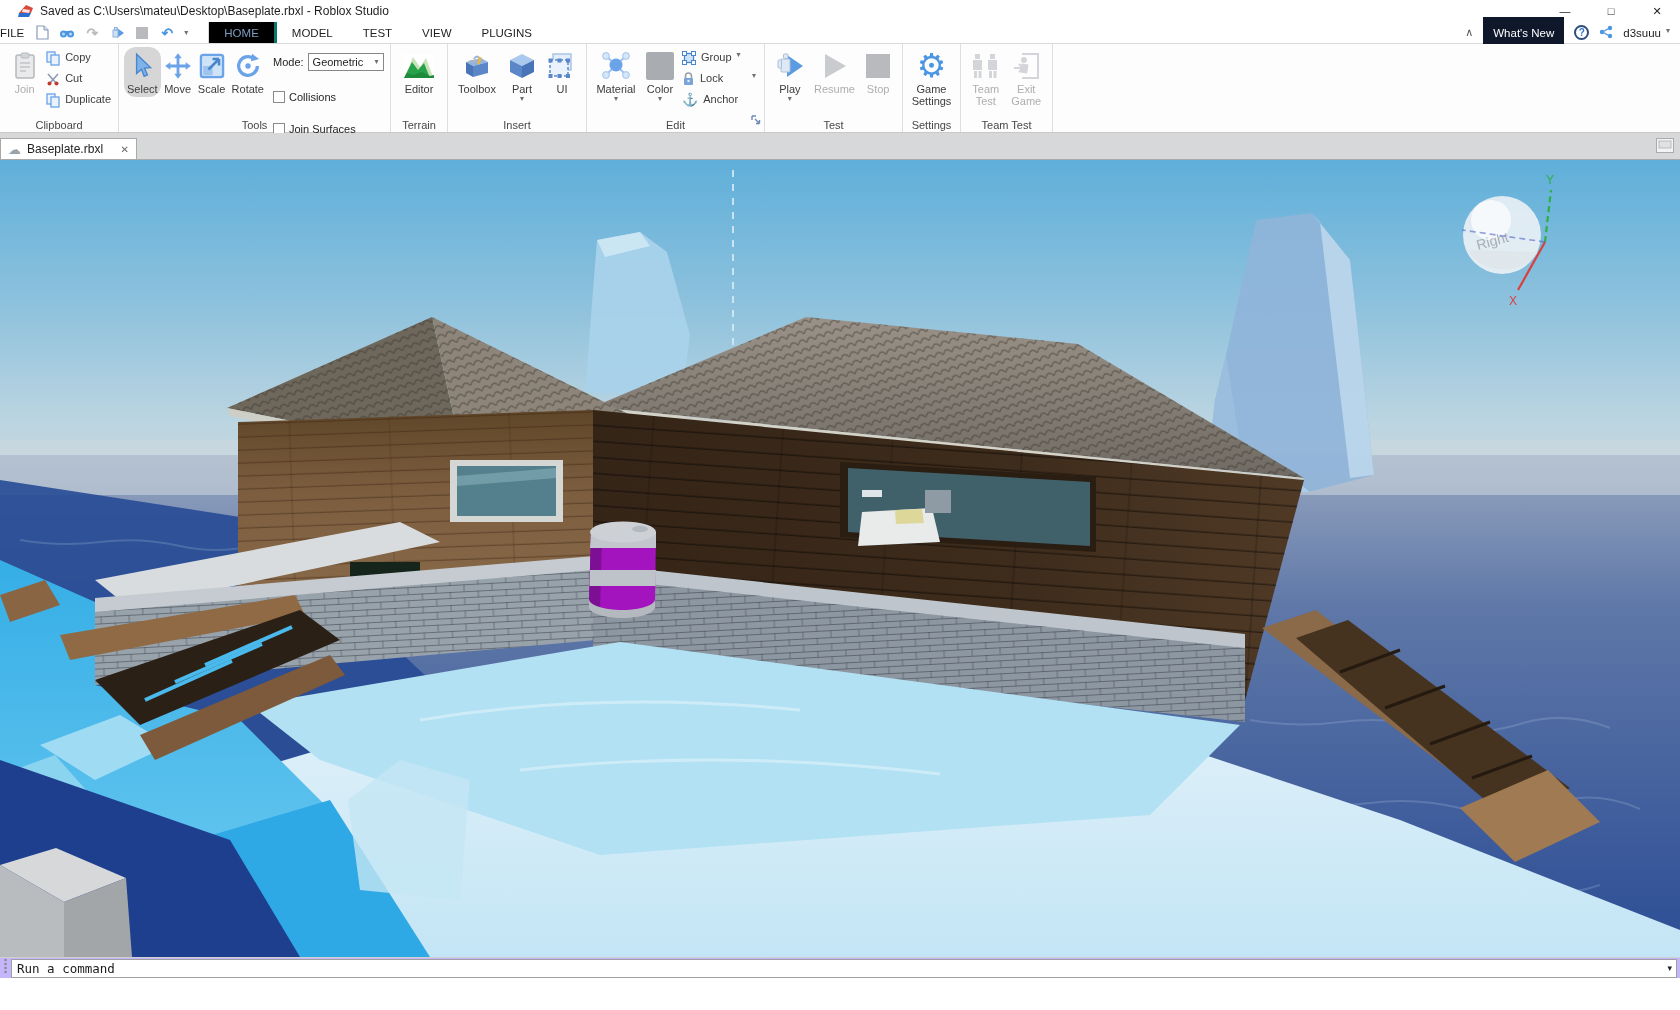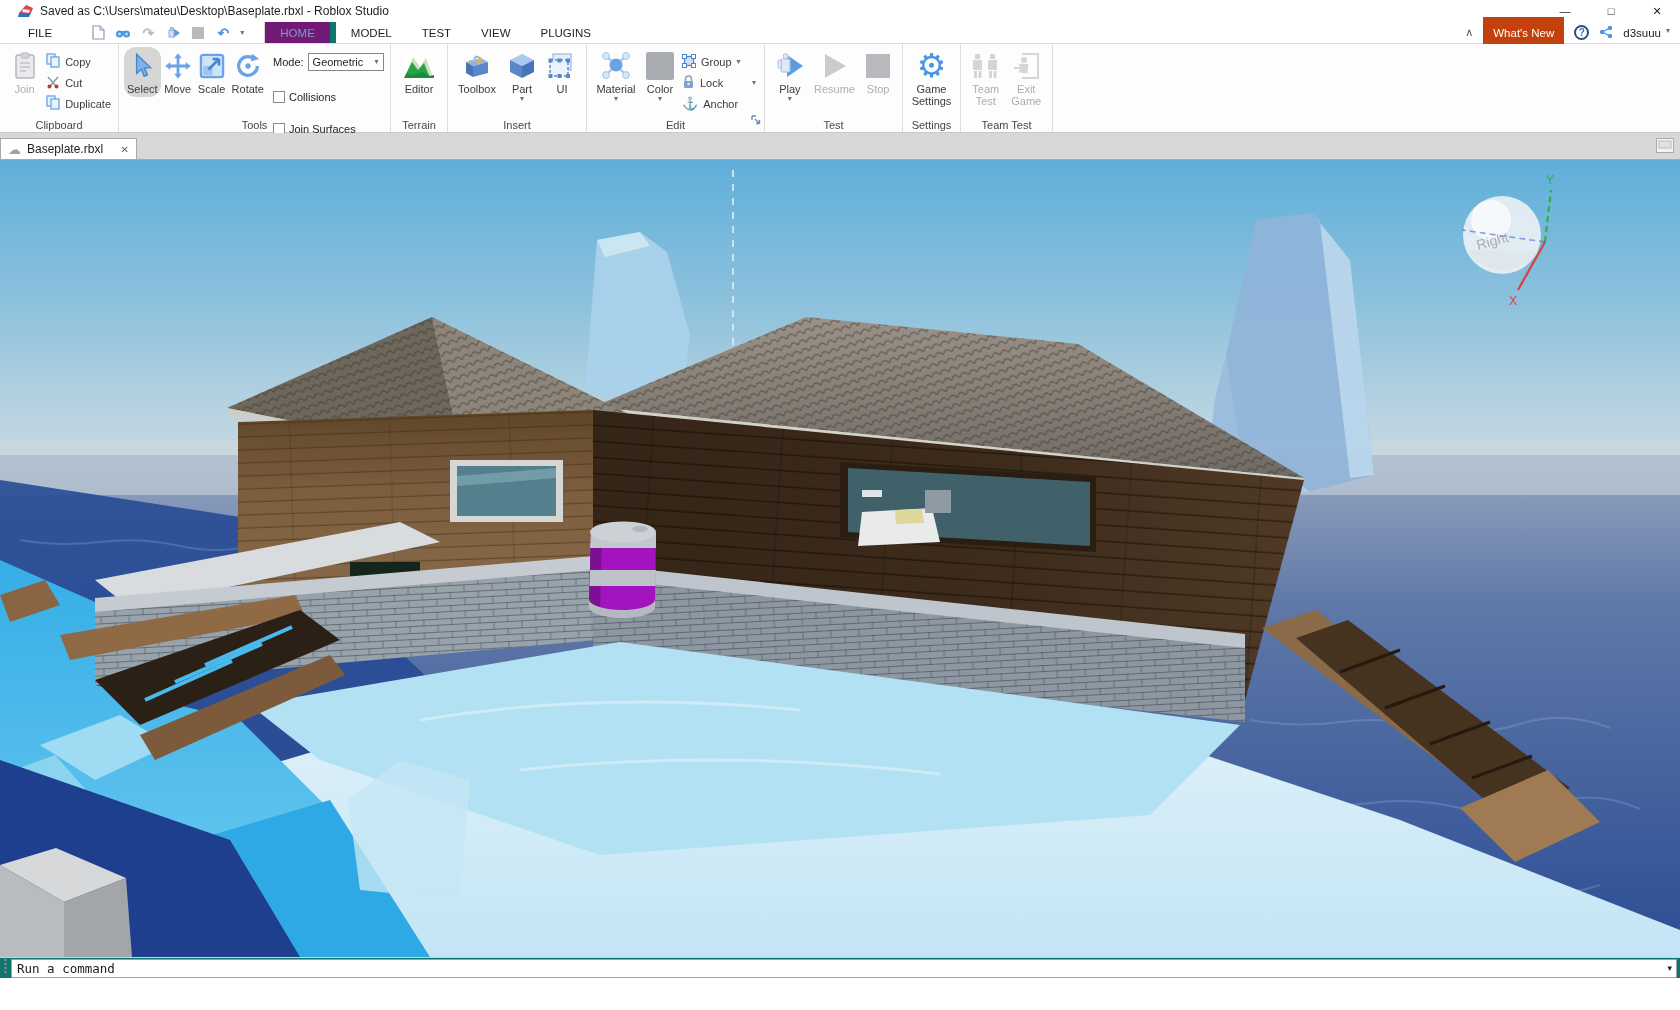--- a/index.html
+++ b/index.html
@@ -9,65 +9,65 @@
 
   
   .titlebar{height:22px;background:#fff;display:flex;align-items:center;padding-left:18px;font-size:12px;}
   .titlebar .logo{width:16px;height:14px;margin-right:6px;position:relative;flex:0 0 auto;}
   .titlebar .title{flex:1;white-space:nowrap;overflow:hidden;}
   .winbtn{width:46px;height:22px;display:flex;align-items:center;justify-content:center;
           font-size:11px;color:#222;flex:0 0 auto;}
 
   
   .menubar{height:22px;background:#fff;border-bottom:1px solid #dadada;display:flex;align-items:center;font-size:11.5px;}
-  .filebtn{padding:0 28px;height:100%;display:flex;align-items:center;}
+  .filebtn{padding:0 0;height:100%;display:flex;align-items:center;}
   .qat{display:flex;align-items:center;gap:9px;padding:0 10px;}
   .qat .qic{width:16px;height:16px;display:flex;align-items:center;justify-content:center;font-size:14px;line-height:16px;}
   .mtabs{display:flex;height:100%;margin-left:10px;}
   .mtab{padding:0 15px;height:100%;display:flex;align-items:center;color:#1e1e1e;}
-  .mtab.active{color:#7d9dc0;background:#701a75;border-left:1px solid #d8d8d8;border-right:6px solid #0f766e;}
+  .mtab.active{color:#7d9dc0;background:#000000;border-left:1px solid #d8d8d8;border-right:3px solid #0f766e;}
   .menu-right{margin-left:auto;display:flex;align-items:center;gap:10px;padding-right:10px;height:100%;}
-  .whatsnew{background:#c2410c;color:#fff;height:22px;display:flex;align-items:center;padding:16px 10px;font-size:11.5px;}
+  .whatsnew{background:#0f172a;color:#fff;height:22px;display:flex;align-items:center;padding:16px 10px;font-size:11.5px;}
   .helpcirc{width:15px;height:15px;border-radius:50%;border:2px solid #2e4e7e;color:#2e78c8;
             font-size:10px;font-weight:bold;display:flex;align-items:center;justify-content:center;}
   .user{display:flex;align-items:flex-start;gap:5px;font-size:11.5px;color:#222;}
 
   
   .ribbon{height:89px;background:#fdfdfd;border-bottom:1px solid #c9c9c9;display:flex;position:relative;}
   .rgroup{position:relative;height:100%;border-right:1px solid #dedede;padding:3px 5px 16px 5px;display:flex;align-items:flex-start;}
   .glabel{position:absolute;bottom:1px;left:0;right:0;text-align:center;font-size:11px;color:#474747;}
   .bigbtn{display:flex;flex-direction:column;align-items:center;font-size:11px;color:#3c3c3c;
           line-height:12px;text-align:center;padding:2px 3px;border-radius:2px;}
   .bigbtn .ic{height:34px;display:flex;align-items:center;justify-content:center;}
   .bigbtn.sel{background:#d6d6d6;}
   .disabled,.disabled .lbl{color:#aeaeae;}
   .caret{font-size:8px;color:#707070;line-height:8px;}
   .smallcol{display:flex;flex-direction:column;justify-content:flex-start;padding-top:4px;}
-  .smallrow{display:flex;align-items:center;gap:5px;height:21px;font-size:11px;color:#3c3c3c;padding:0 2px;}
+  .smallrow{display:flex;gap:5px;height:21px;font-size:11px;color:#3c3c3c;padding:0 2px;}
   .modecol{display:flex;flex-direction:column;padding:6px 2px 0 6px;gap:20px;}
   .moderow{display:flex;align-items:center;gap:4px;font-size:11px;}
   .modesel{width:76px;height:18px;border:1px solid #878787;background:#fff;display:flex;align-items:center;
            justify-content:space-between;padding:0 4px;font-size:11px;}
   .chk{width:12px;height:12px;border:1px solid #8a8a8a;background:#fff;flex:0 0 auto;}
   .expand-corner{position:absolute;right:3px;bottom:3px;}
 
   
   .tabbar{height:27px;background:#d7d8da;display:flex;align-items:flex-end;border-bottom:1px solid #a9a9a9;position:relative;}
   .doctab{height:21px;width:137px;background:#fff;border:1px solid #a9a9a9;border-bottom:none;
           display:flex;align-items:center;gap:6px;padding:0 7px;font-size:12px;color:#222;}
   .doctab .cloud{color:#9aa2aa;font-size:13px;line-height:13px;}
   .doctab .x{margin-left:auto;color:#666;font-size:10px;}
   .tabbar-right{position:absolute;right:6px;top:5px;}
 
   
   .viewport{height:797px;position:relative;background:#7fb6d9;}
   .scene{display:block;}
 
   
-  .commandbar{height:21px;background:#0f766e;display:flex;align-items:center;padding:0 3px;gap:3px;border-top:1px solid #d0d0d0;}
+  .commandbar{height:21px;background:#c4b5fd;display:flex;align-items:center;padding:0 3px;gap:3px;border-top:1px solid #d0d0d0;}
   .cmdwrap{position:relative;flex:1;height:19px;border:1px solid #a0a0a0;background:#fff;display:flex;align-items:center;}
   .cmdwrap input{border:none;outline:none;width:100%;height:100%;padding:0 16px 0 5px;
                  font-family:"DejaVu Sans Mono",monospace;font-size:12.5px;color:#1a1a1a;background:transparent;}
   .cmdwrap input::placeholder{color:#1a1a1a;opacity:1;}
   .cmdcaret{position:absolute;right:4px;top:3px;font-size:9px;color:#222;}
   .bottomstrip{height:32px;background:#fff;}
 </style>
 </head>
 <body>
 

